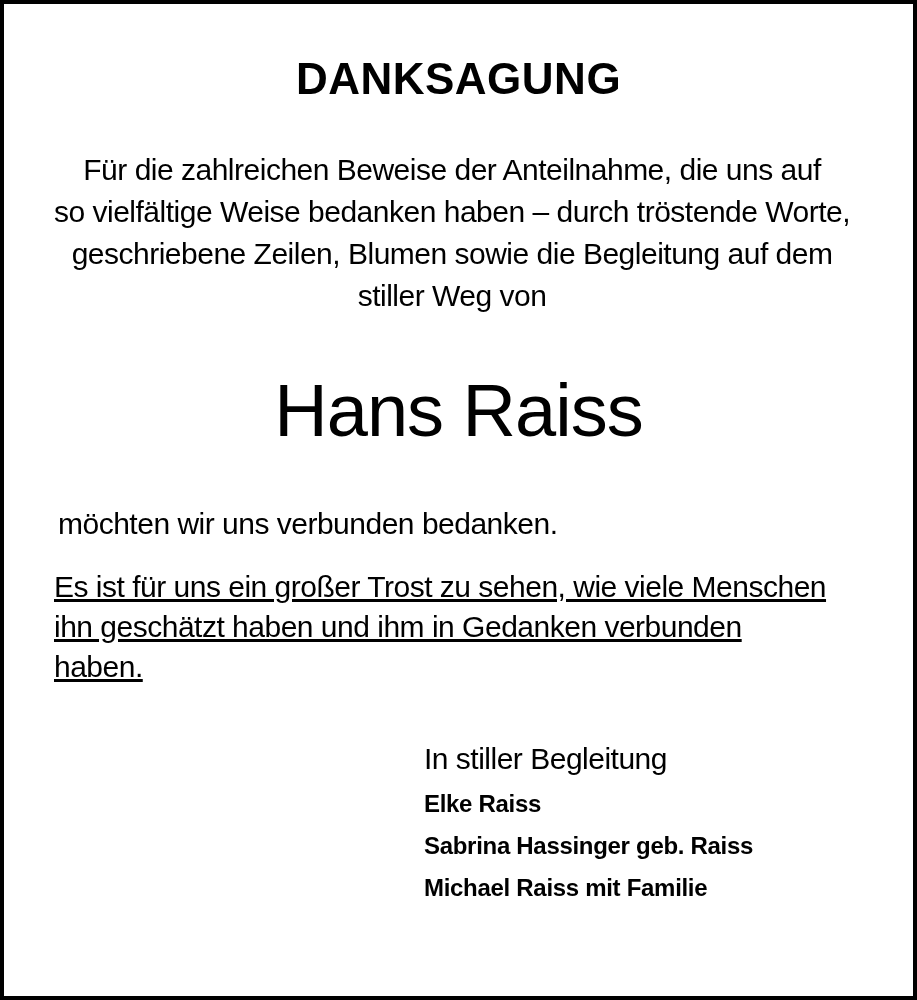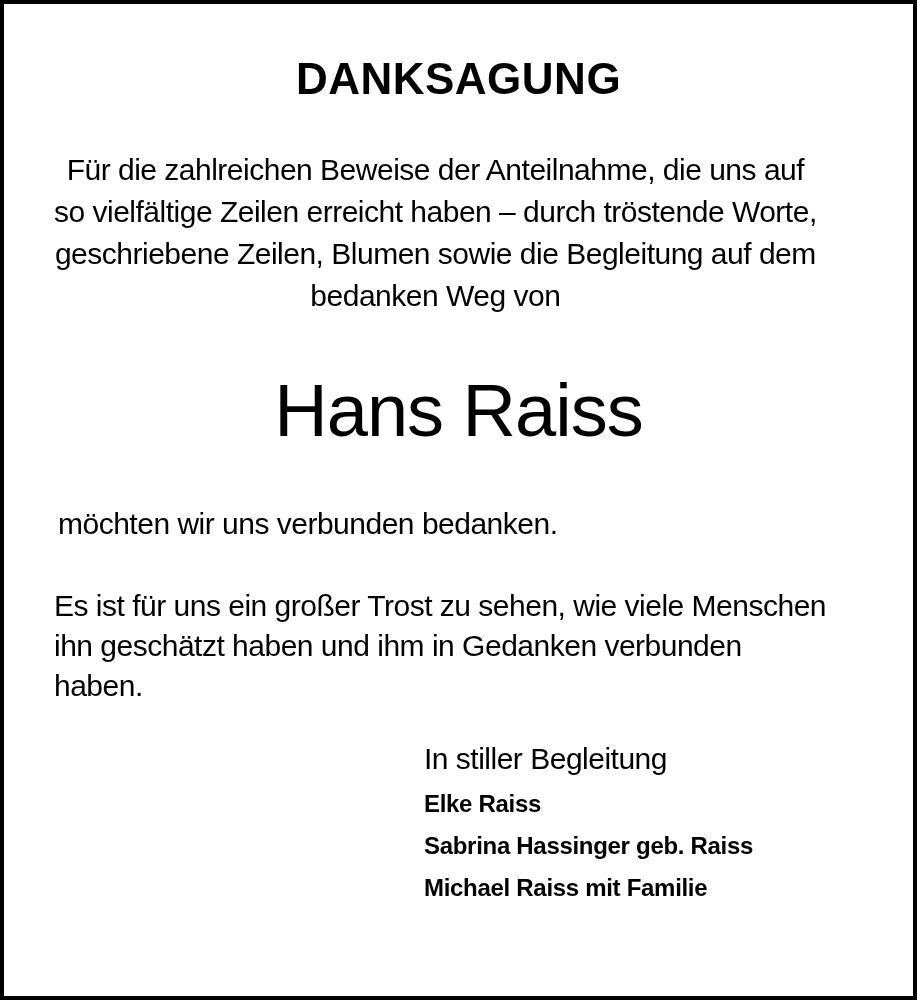--- a/index.html
+++ b/index.html
@@ -60,23 +60,24 @@
     font-weight: 400;
     letter-spacing: -1px;
   }
   .thanks {
     position: absolute;
     top: 499px;
     left: 54px;
   }
   .trost {
     position: absolute;
-    top: 582px;
+    top: 563px;
     left: 50px;
     line-height: 40px;
+    text-decoration: underline;
   }
   .closing {
     position: absolute;
     top: 734px;
     left: 420px;
   }
   .signatures {
     position: absolute;
     top: 779px;
     left: 420px;
@@ -93,23 +94,23 @@
 </style>
 </head>
 <body>
 
 <div class="notice">
 
   <h1 class="title">DANKSAGUNG</h1>
 
   <p class="para intro">
     <span class="line">Für die zahlreichen Beweise der Anteilnahme, die uns auf</span>
-    <span class="line">so vielfältige Zeilen erreicht haben – durch tröstende Worte,</span>
+    <span class="line">so vielfältige Weise bedanken haben – durch tröstende Worte,</span>
     <span class="line">geschriebene Zeilen, Blumen sowie die Begleitung auf dem</span>
-    <span class="line">bedanken Weg von</span>
+    <span class="line">stiller Weg von</span>
   </p>
 
   <h2 class="deceased">Hans Raiss</h2>
 
   <p class="para thanks">möchten wir uns verbunden bedanken.</p>
 
   <p class="para trost">
     <span class="line">Es ist für uns ein großer Trost zu sehen, wie viele Menschen</span>
     <span class="line">ihn geschätzt haben und ihm in Gedanken verbunden</span>
     <span class="line">haben.</span>

